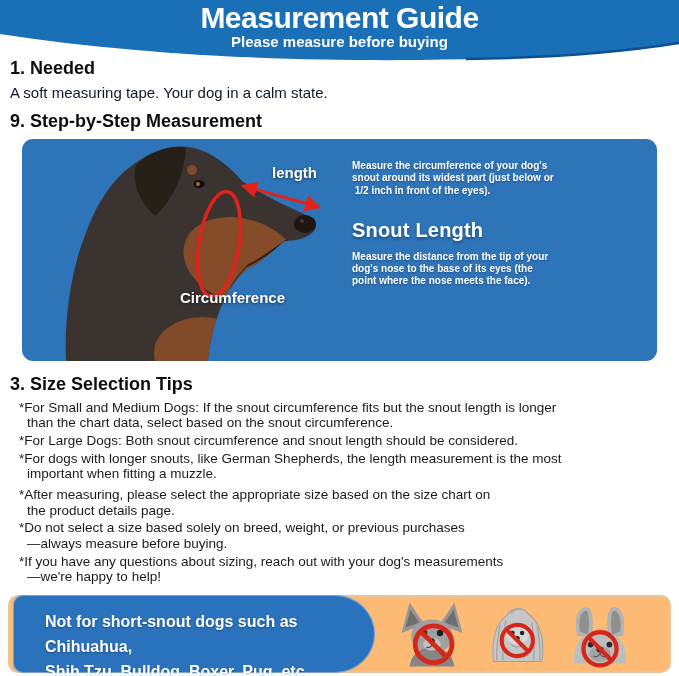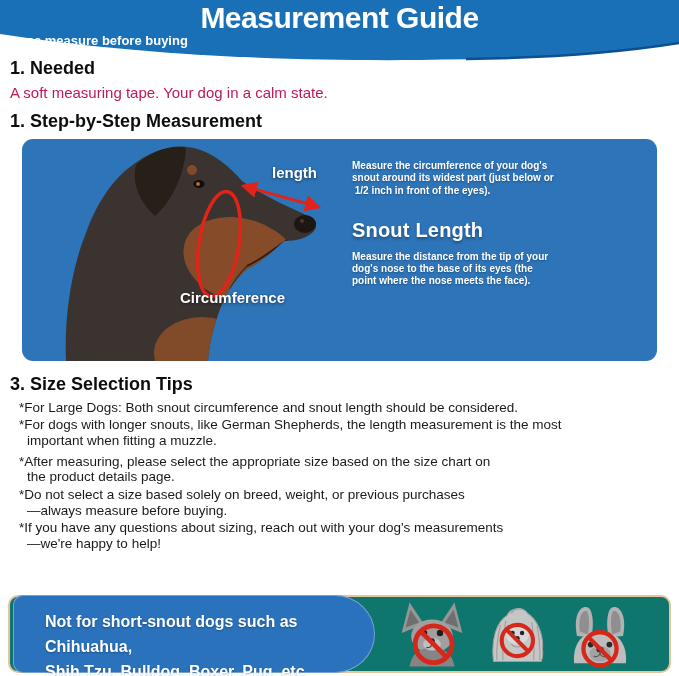--- a/index.html
+++ b/index.html
@@ -13,28 +13,28 @@
     font-family:"Liberation Sans",sans-serif;color:var(--text-dark);
   }
   
   .banner{position:relative;height:62px;}
   .banner svg{position:absolute;left:0;top:0;width:100%;height:100%;display:block;}
   .banner-title{
     position:absolute;left:0;right:0;top:1px;text-align:center;
     font-size:30px;font-weight:bold;color:#fff;letter-spacing:-.5px;z-index:2;
   }
   .banner-sub{
-    position:absolute;left:0;right:0;top:33px;
-    font-size:13px;font-weight:bold;color:#fff;z-index:2;
+    position:absolute;left:0;right:0;top:33px;text-align:center;
+    font-size:15px;font-weight:bold;color:#fff;z-index:2;
   }
   
   .content{padding:0 10px;}
   .sec-h{font-size:18px;font-weight:bold;color:#0d0d0d;line-height:1.15;}
   .sec-h.h1{margin-top:-4px;}
-  .sec-body{font-size:15px;color:#be185d;margin-top:5px;line-height:1.25;}
+  .sec-body{font-size:15px;color:#0f172a;margin-top:5px;line-height:1.25;}
   .bl{
     white-space:pre-line;font-size:13.5px;color:#1a1a1a;line-height:1.16;
     padding-left:17px;text-indent:-8px;margin-top:2px;
   }
   .bullets{margin-top:5px;}
   
   .measure-box{
     position:relative;margin:7px 12px 0 12px;height:222px;border-radius:11px;
     background:var(--box-blue);overflow:hidden;
   }
@@ -51,21 +51,21 @@
     text-shadow:0 2px 3px rgba(0,0,0,.35);
   }
   .m-body{
     white-space:pre-line;font-size:10px;font-weight:bold;line-height:1.22;
     margin-top:9px;text-shadow:0 1px 2px rgba(0,0,0,.3);
   }
   .m-title.second{margin-top:22px;}
   
   .warn-box{
     position:absolute;left:8px;right:8px;bottom:3px;height:78px;
-    border:2px solid var(--warn-border);border-radius:10px;background:#0f766e;
+    border:2px solid var(--warn-border);border-radius:10px;background:#fdba74;
   }
   .warn-panel{
     position:absolute;left:3px;top:-2px;bottom:-2px;width:362px;
     background:var(--panel-blue);
     border-radius:10px 40px 40px 10px / 10px 50% 50% 10px;
     box-shadow:0 0 0 1px rgba(255,255,255,.35) inset;
   }
   .warn-text{
     position:absolute;left:32px;top:15px;color:#fff;font-weight:bold;
     font-size:16px;line-height:1.55;white-space:pre-line;
@@ -87,21 +87,21 @@
   </svg>
   <div class="banner-title">Measurement Guide</div>
   <div class="banner-sub">Please measure before buying</div>
 </div>
 
 <div class="content">
 
   <div class="sec-h h1">1. Needed</div>
   <div class="sec-body">A soft measuring tape. Your dog in a calm state.</div>
 
-  <div class="sec-h" style="margin-top:9px;">1. Step-by-Step Measurement</div>
+  <div class="sec-h" style="margin-top:9px;">9. Step-by-Step Measurement</div>
 
   <div class="measure-box">
 
     <svg class="dog-photo" viewBox="0 0 335 222" aria-hidden="true">
       <defs>
         <clipPath id="dogclip">
           <path d="M44,222 C42,176 50,128 64,94 C74,66 90,40 112,25 C130,11 152,4 172,9 C192,14 208,28 220,42 C238,55 266,68 286,77 C294,81 296,87 292,92 C286,99 274,102 262,102 C250,113 238,124 225,130 C211,142 202,158 196,176 C190,193 187,209 186,222 Z"></path>
         </clipPath>
         <marker id="ah" viewBox="0 0 10 10" refX="8.5" refY="5" markerWidth="5.5" markerHeight="5.5" orient="auto-start-reverse">
           <path d="M0,0 L10,5 L0,10 Z" fill="var(--accent-red)"></path>
@@ -135,20 +135,22 @@
 &nbsp;1/2 inch in front of the eyes).</div>
       <div class="m-title second">Snout Length</div>
       <div class="m-body">Measure the distance from the tip of your
 dog's nose to the base of its eyes (the
 point where the nose meets the face).</div>
     </div>
   </div>
 
   <div class="sec-h" style="margin-top:13px;">3. Size Selection Tips</div>
   <div class="bullets">
+    <div class="bl">*For Small and Medium Dogs: If the snout circumference fits but the snout length is longer
+than the chart data, select based on the snout circumference.</div>
     <div class="bl">*For Large Dogs: Both snout circumference and snout length should be considered.</div>
     <div class="bl">*For dogs with longer snouts, like German Shepherds, the length measurement is the most
 important when fitting a muzzle.</div>
   </div>
 
   <div class="bullets">
     <div class="bl">*After measuring, please select the appropriate size based on the size chart on
 the product details page.</div>
     <div class="bl">*Do not select a size based solely on breed, weight, or previous purchases
 —always measure before buying.</div>

